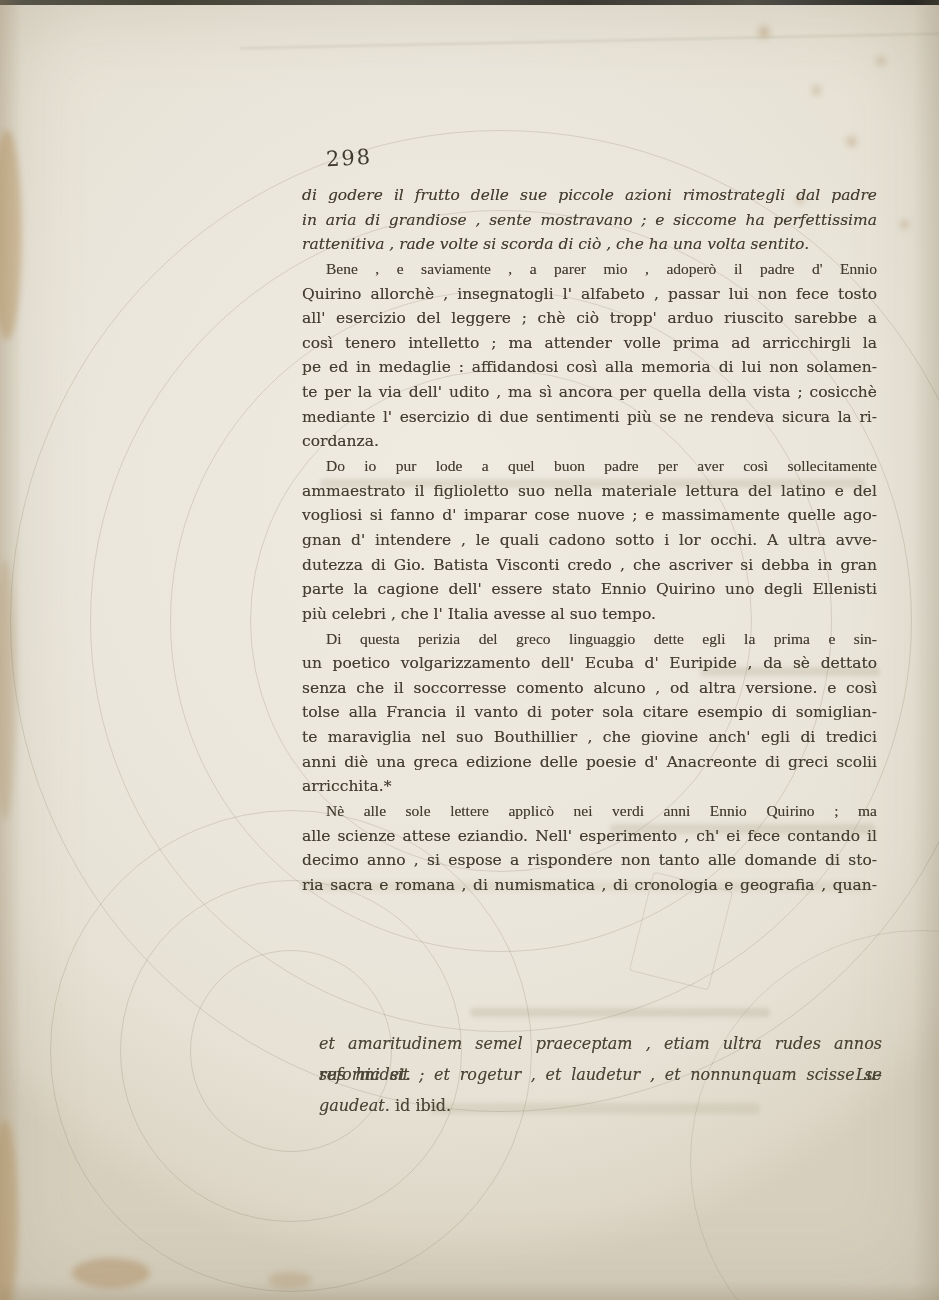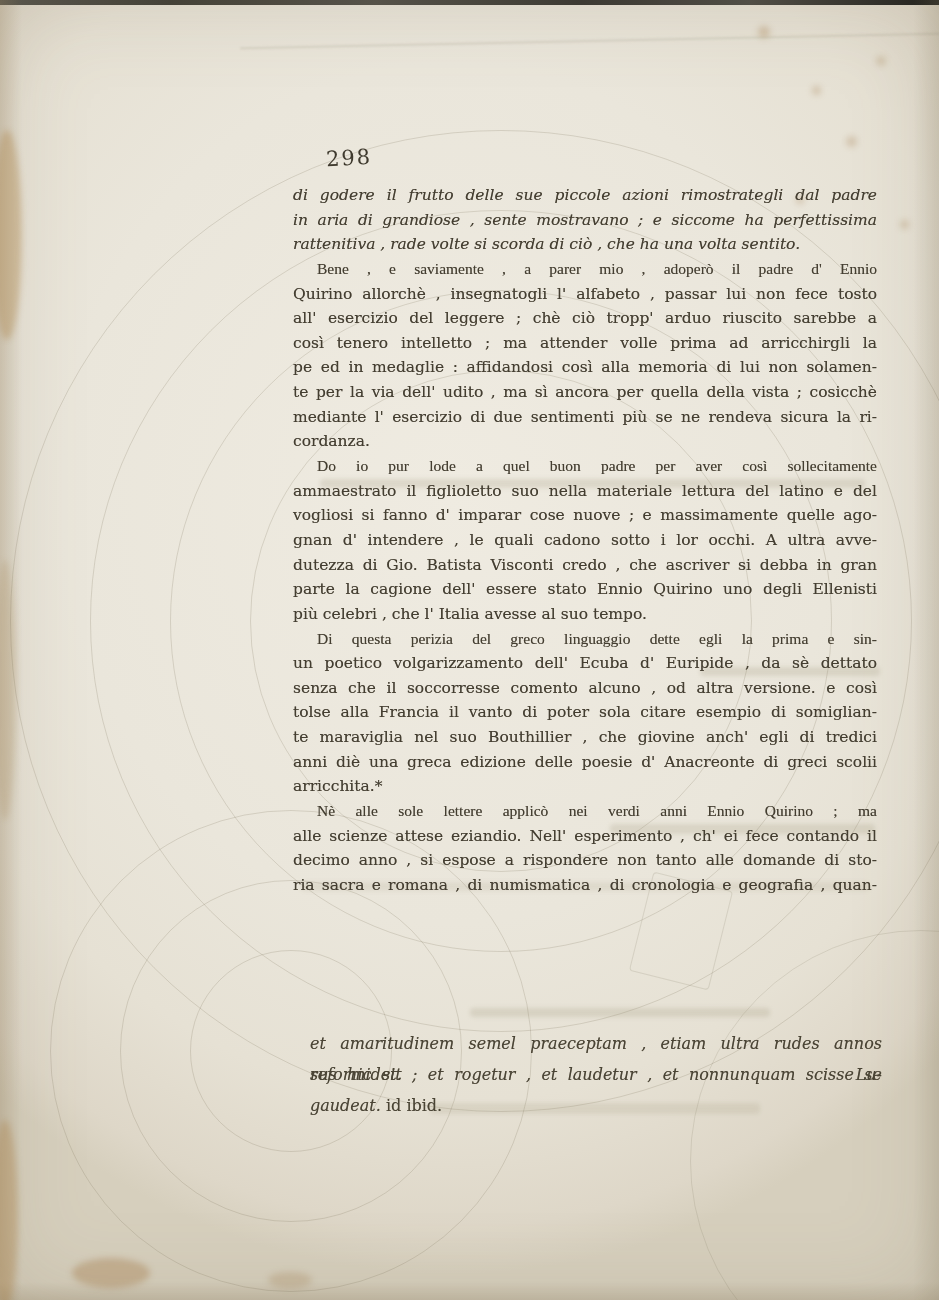--- a/index.html
+++ b/index.html
@@ -52,21 +52,21 @@
   .g3{left:610px;top:824px;width:265px;height:10px;}
   .g4{left:300px;top:882px;width:570px;height:9px;opacity:.7;}
   .g5{left:470px;top:1008px;width:300px;height:9px;}
   .g6{left:430px;top:1103px;width:330px;height:11px;opacity:.8;}
   
   .page-num{position:absolute;left:326px;top:146px;font-size:21px;letter-spacing:2px;
     color:#3f3a2e;transform:rotate(-3deg);}
   .text-block{position:absolute;left:293px;top:183px;width:584px;
     font-size:15.5px;line-height:24.65px;color:#443e31;
     text-shadow:0 0 .6px rgba(68,62,49,.55);}
-  .ln{height:24.65px;text-align:justify;text-align-last:justify;white-space:normal;}
+  .ln{height:24.65px;text-align:justify;text-align-last:justify;white-space:normal;margin-left:9px;}
   .ln.end{text-align-last:left;}
   .ln.first{text-indent:24px;font-family:Liberation Serif, serif;}
   .para.it{font-style:italic;}
   .footnote{position:absolute;left:310px;top:1028px;width:572px;
     font-size:16px;line-height:31px;font-style:italic;color:#4a4435;
     text-shadow:0 0 .5px rgba(74,68,53,.5);}
   .footnote .ln{height:31px;}
   .fn-roman{font-style:normal;}
 </style>
 </head>

